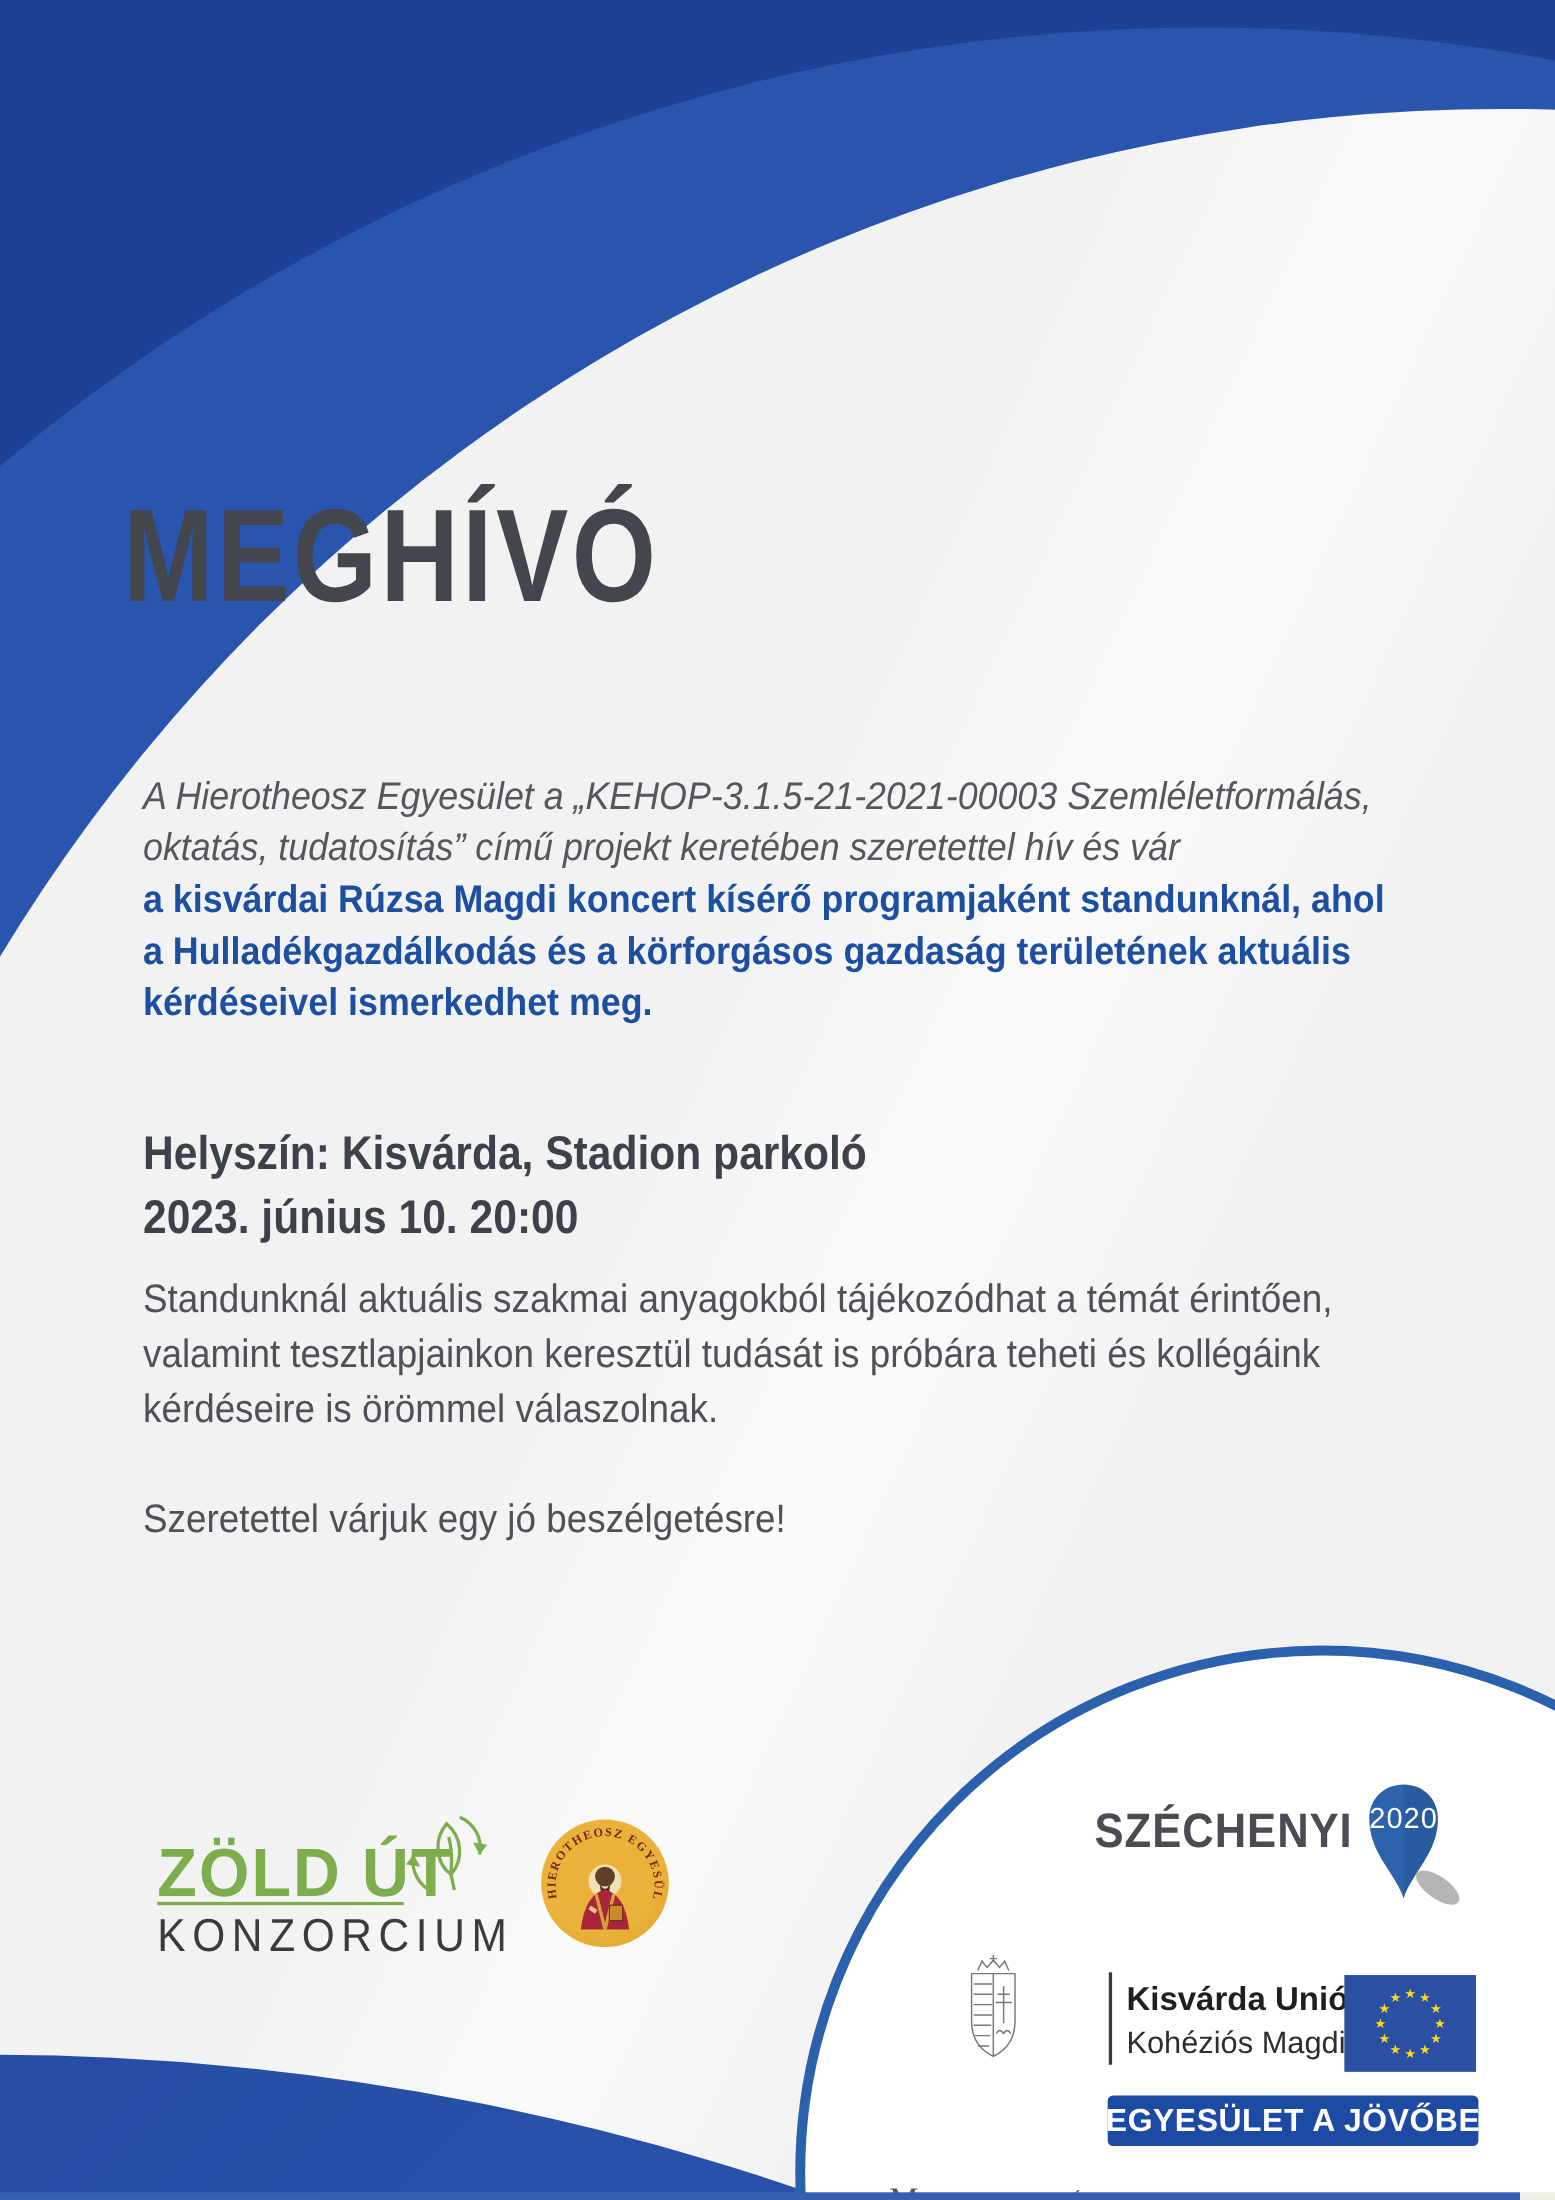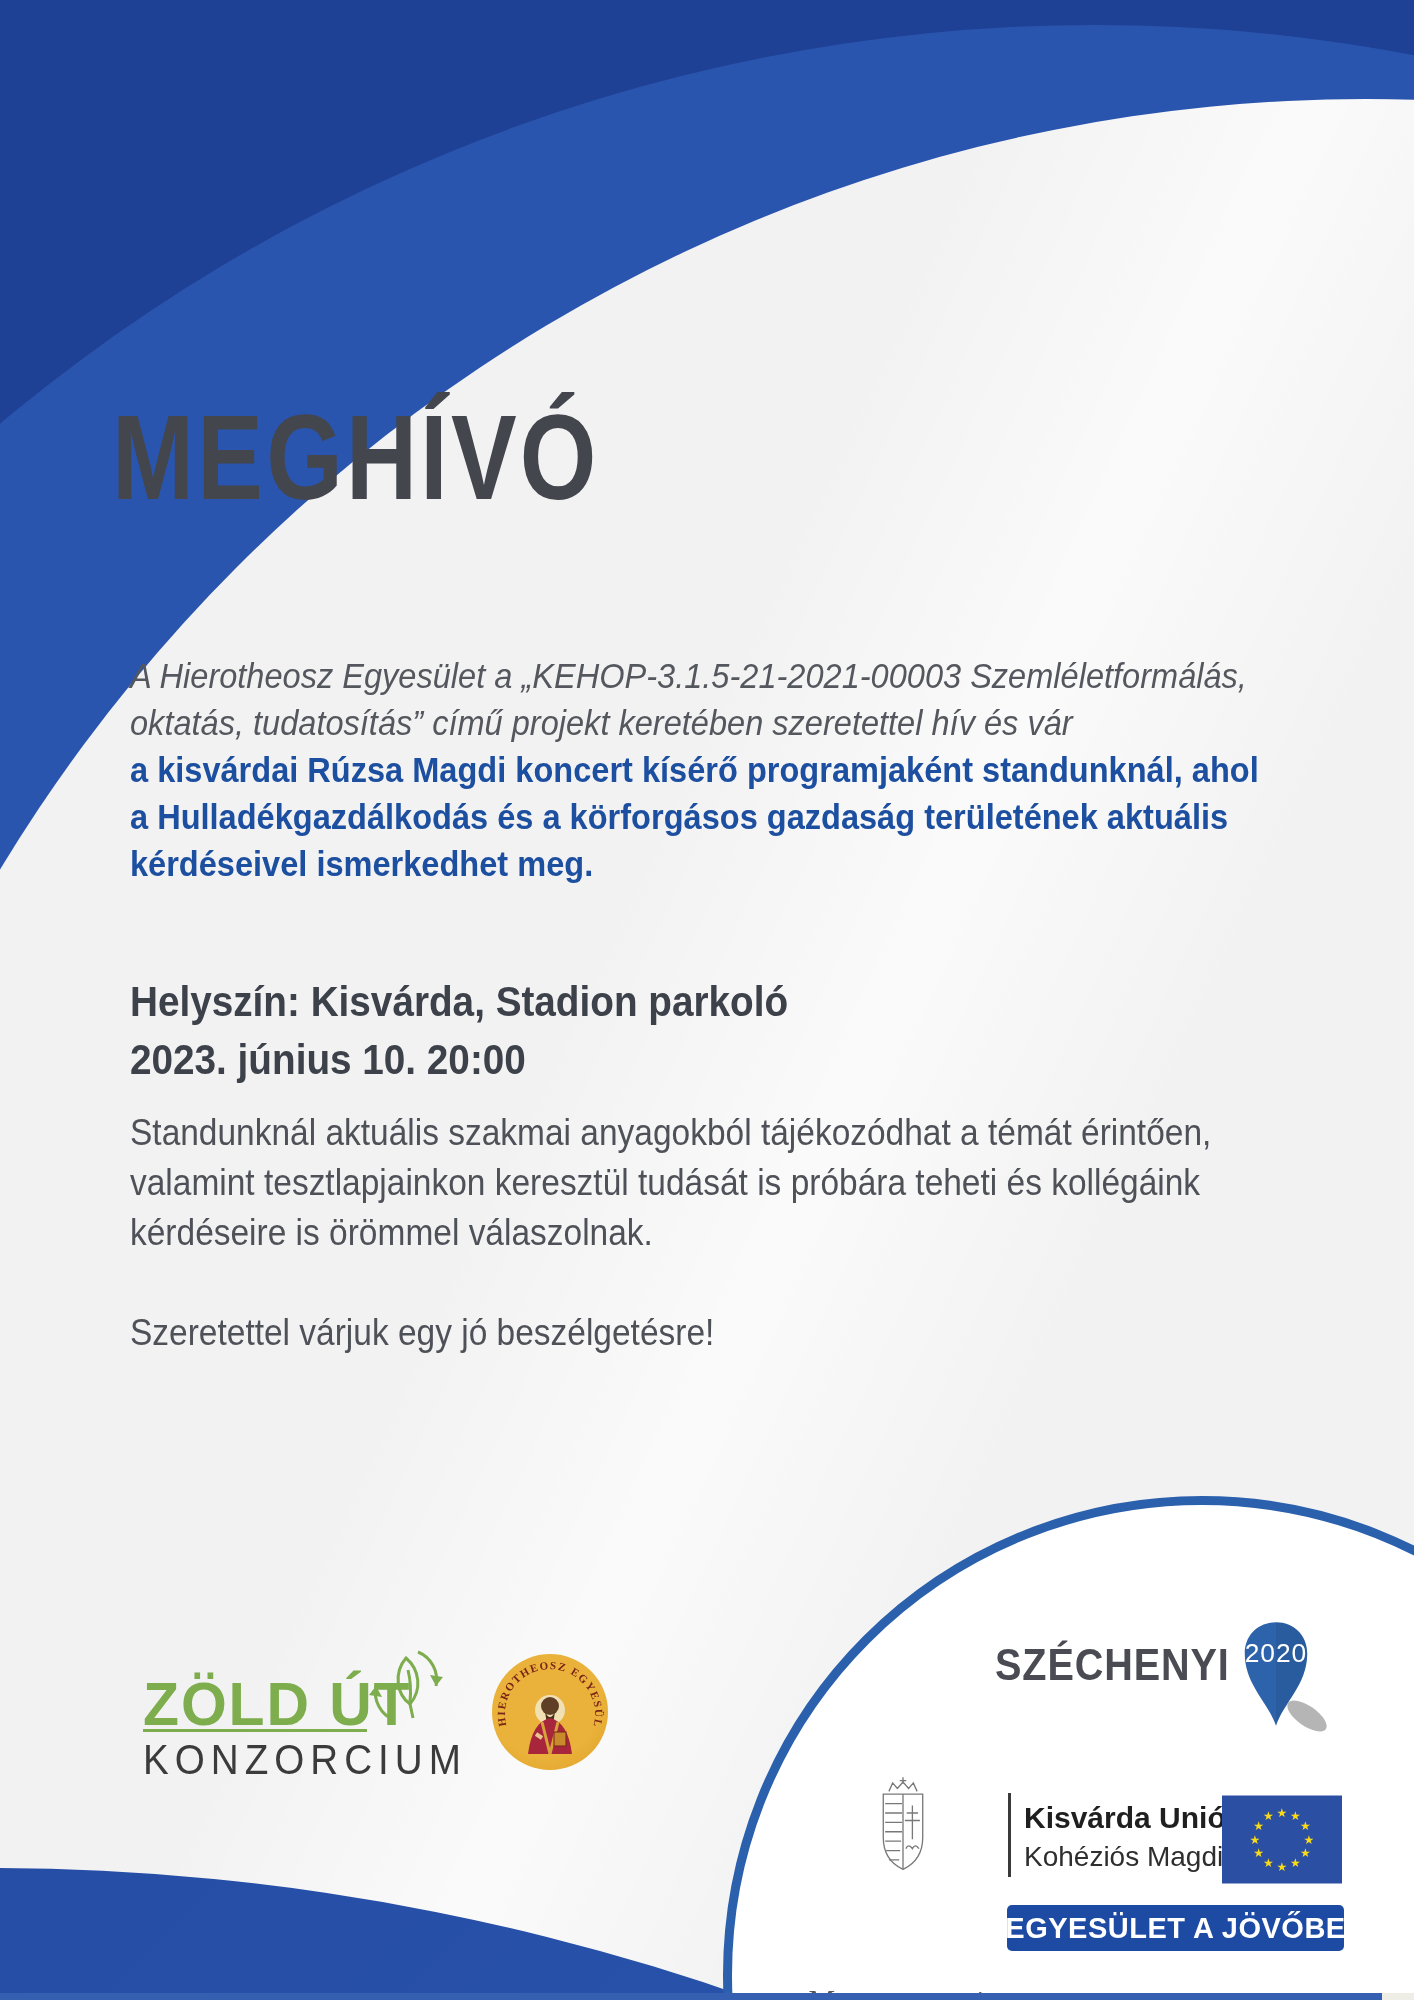--- a/index.html
+++ b/index.html
@@ -13,21 +13,21 @@
     background:
       linear-gradient(115deg, rgba(255,255,255,0) 26%, rgba(255,255,255,.65) 33%, rgba(255,255,255,0) 40%),
       linear-gradient(115deg, rgba(255,255,255,0) 52%, rgba(255,255,255,.5) 60%, rgba(255,255,255,0) 67%),
       #f2f2f3;}
   .bottom-wave{left:-2294px;top:1868px;width:4568px;height:4568px;
     background:linear-gradient(135deg,#20449a 0%,#2a55ae 45%,#2750a7 100%);}
   .bottom-strip{position:absolute;left:0;bottom:0;width:1382px;height:7px;background:#3560b2;z-index:9;}
   .bottom-strip-end{position:absolute;left:1382px;bottom:0;width:32px;height:7px;background:#efeee6;z-index:9;}
 
   
-  .content{position:absolute;inset:0;z-index:5;}
+  .content{position:absolute;inset:0;z-index:5;margin-top:48px;}
   .title{position:absolute;left:112px;top:388px;font-size:120px;font-weight:bold;color:#43464d;
     letter-spacing:4px;transform:scaleX(.82);transform-origin:left top;white-space:nowrap;}
   .intro{position:absolute;left:130px;top:652px;transform:scaleX(.93);transform-origin:left top;}
   .intro .it{font-style:italic;font-size:35px;line-height:47px;color:#54575d;white-space:nowrap;}
   .intro .hl{font-weight:bold;font-size:35px;line-height:47px;color:#1d4fa0;white-space:nowrap;}
   .details{position:absolute;left:130px;top:972px;transform:scaleX(.9);transform-origin:left top;}
   .details div{font-weight:bold;font-size:43px;line-height:58px;color:#3d414a;white-space:nowrap;}
   .bodytext{position:absolute;left:130px;top:1108px;transform:scaleX(.93);transform-origin:left top;}
   .bodytext div{font-size:36px;line-height:50px;color:#4e5157;white-space:nowrap;}
   .closing{position:absolute;left:130px;top:1312px;font-size:36px;color:#4e5157;

